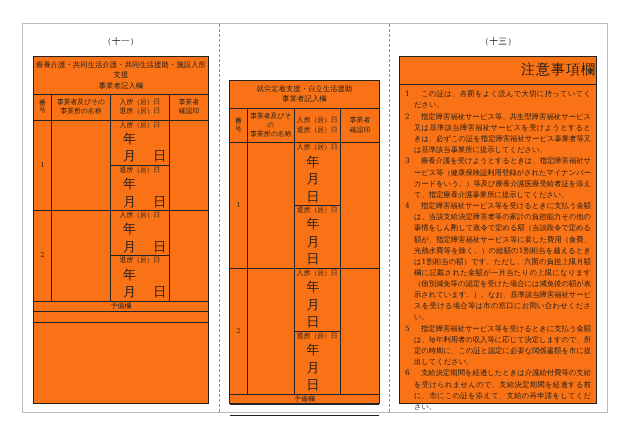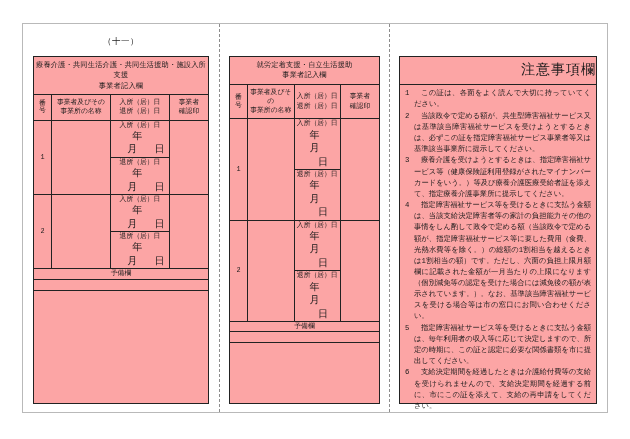--- a/index.html
+++ b/index.html
@@ -45,24 +45,23 @@
   }
 
   .box {
     position: absolute;
     left: 10px;
     right: 10px;
     top: 32px;
     bottom: 8px;
     border: 1.2px solid #222;
     box-sizing: border-box;
-    background: #fca5a5;
-    font-family: Liberation Mono, monospace;
-  }
-  .panel-mid .box { left: 9px; right: 9px; }
+    background: #f97316;
+  }
+  .panel-mid .box { left: 9px; right: 9px; margin-top: 24px; }
   .panel-right .box { left: 9px; right: 10px; }
 
   
   .box-title {
     border-bottom: 1px solid #222;
     text-align: center;
     font-size: 7.2px;
     line-height: 1.45;
     padding: 3px 2px;
     letter-spacing: 0.2px;
@@ -92,22 +91,22 @@
 
   .hdr-no { line-height: 1.15; }
 
   .cell-date {
     text-align: left;
     padding: 2px 3px 3px 3px;
   }
   .date-label { display: block; font-size: 6.8px; }
   .date-slots {
     display: block;
-    text-align: center;
-    font-size: 10px;
+    text-align: left;
+    font-size: 13px;
     letter-spacing: 0.3px;
     padding-left: 12px;
   }
   .date-slots span { display: inline-block; }
   .sp-y { margin-right: 17px; }
   .sp-m { margin-right: 17px; }
 
   .rownum { font-size: 7px; }
 
   .reserve {
@@ -309,32 +308,33 @@
         </tr>
         <tr>
           <td class="reserve-fill" colspan="4"></td>
         </tr>
       </tbody>
         </table>
     </div>
   </div>
 
   <div class="panel panel-right">
+    <div class="panel-num">（十三）</div>
     <div class="box">
       <div class="notes-title">注意事項欄</div>
       <div class="notes-body">
 
         <div class="note">
           <div class="note-num">1</div>
           <div class="note-text">この証は、各面をよく読んで大切に持っていてください。</div>
         </div>
 
         <div class="note">
           <div class="note-num">2</div>
-          <div class="note-text">当該政令で定める額が、共生型障害福祉サービス又は基準該当障害福祉サービスを受けようとするときは、必ずこの証を指定障害福祉サービス事業者等又は基準該当事業所に提示してください。</div>
+          <div class="note-text">指定障害福祉サービス等、共生型障害福祉サービス又は基準該当障害福祉サービスを受けようとするときは、必ずこの証を指定障害福祉サービス事業者等又は基準該当事業所に提示してください。</div>
         </div>
 
         <div class="note">
           <div class="note-num">3</div>
           <div class="note-text">療養介護を受けようとするときは、指定障害福祉サービス等（健康保険証利用登録がされたマイナンバーカードをいう。）等及び療養介護医療受給者証を添えて、指定療養介護事業所に提示してください。</div>
         </div>
 
         <div class="note">
           <div class="note-num">4</div>
           <div class="note-text">指定障害福祉サービス等を受けるときに支払う金額は、当該支給決定障害者等の家計の負担能力その他の事情をしん酌して政令で定める額（当該政令で定める額が、指定障害福祉サービス等に要した費用（食費、光熱水費等を除く。）の総額の1割相当を越えるときは1割相当の額）です。ただし、六面の負担上限月額欄に記載された金額が一月当たりの上限になります（個別減免等の認定を受けた場合には減免後の額が表示されています。）。なお、基準該当障害福祉サービスを受ける場合等は市の窓口にお問い合わせください。</div>

